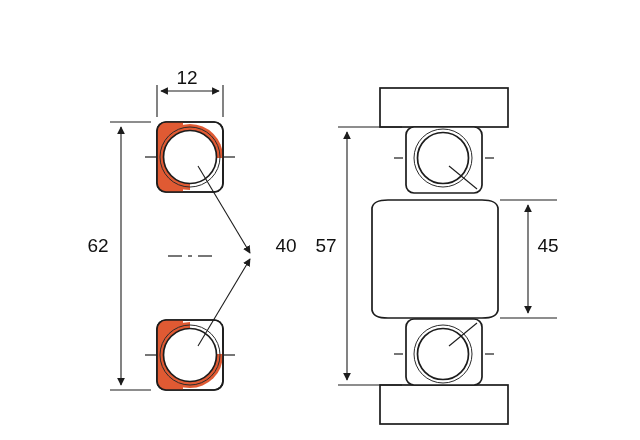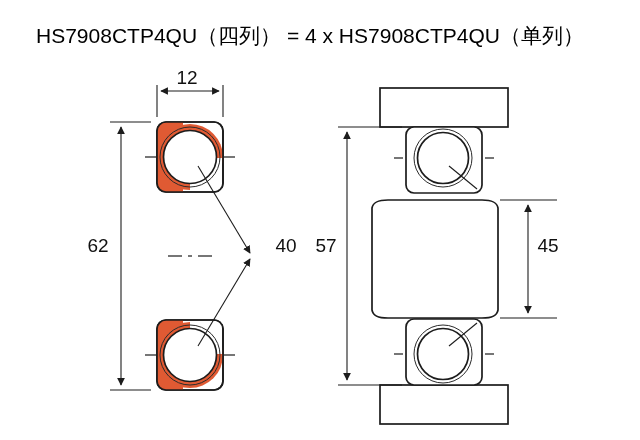--- a/index.html
+++ b/index.html
@@ -12,21 +12,20 @@
   .ln  {stroke:#1c1c1c;stroke-width:1.7;fill:none;stroke-linecap:round;}
   .lnw {stroke:#1c1c1c;stroke-width:1.7;fill:#ffffff;}
   .thin{stroke:#2b2b2b;stroke-width:1;fill:none;}
   .dim {stroke:#1c1c1c;stroke-width:1.1;fill:none;}
   .tick{stroke:#1c1c1c;stroke-width:1.2;fill:none;}
 </style>
 </head>
 <body>
 
 <div id="canvas">
-  <div id="title">HS7908CTP4QU（四列） = 4 x HS7908CTP4QU（单列）</div>
 
   <svg width="640" height="440" viewBox="0 0 640 440">
     <defs>
       <marker id="arr" viewBox="0 0 10 10" refX="9" refY="5" markerWidth="7" markerHeight="7" orient="auto-start-reverse">
         <path d="M0,0 L10,5 L0,10 z" fill="#1c1c1c"></path>
       </marker>
     </defs>
 
     <g>
 

